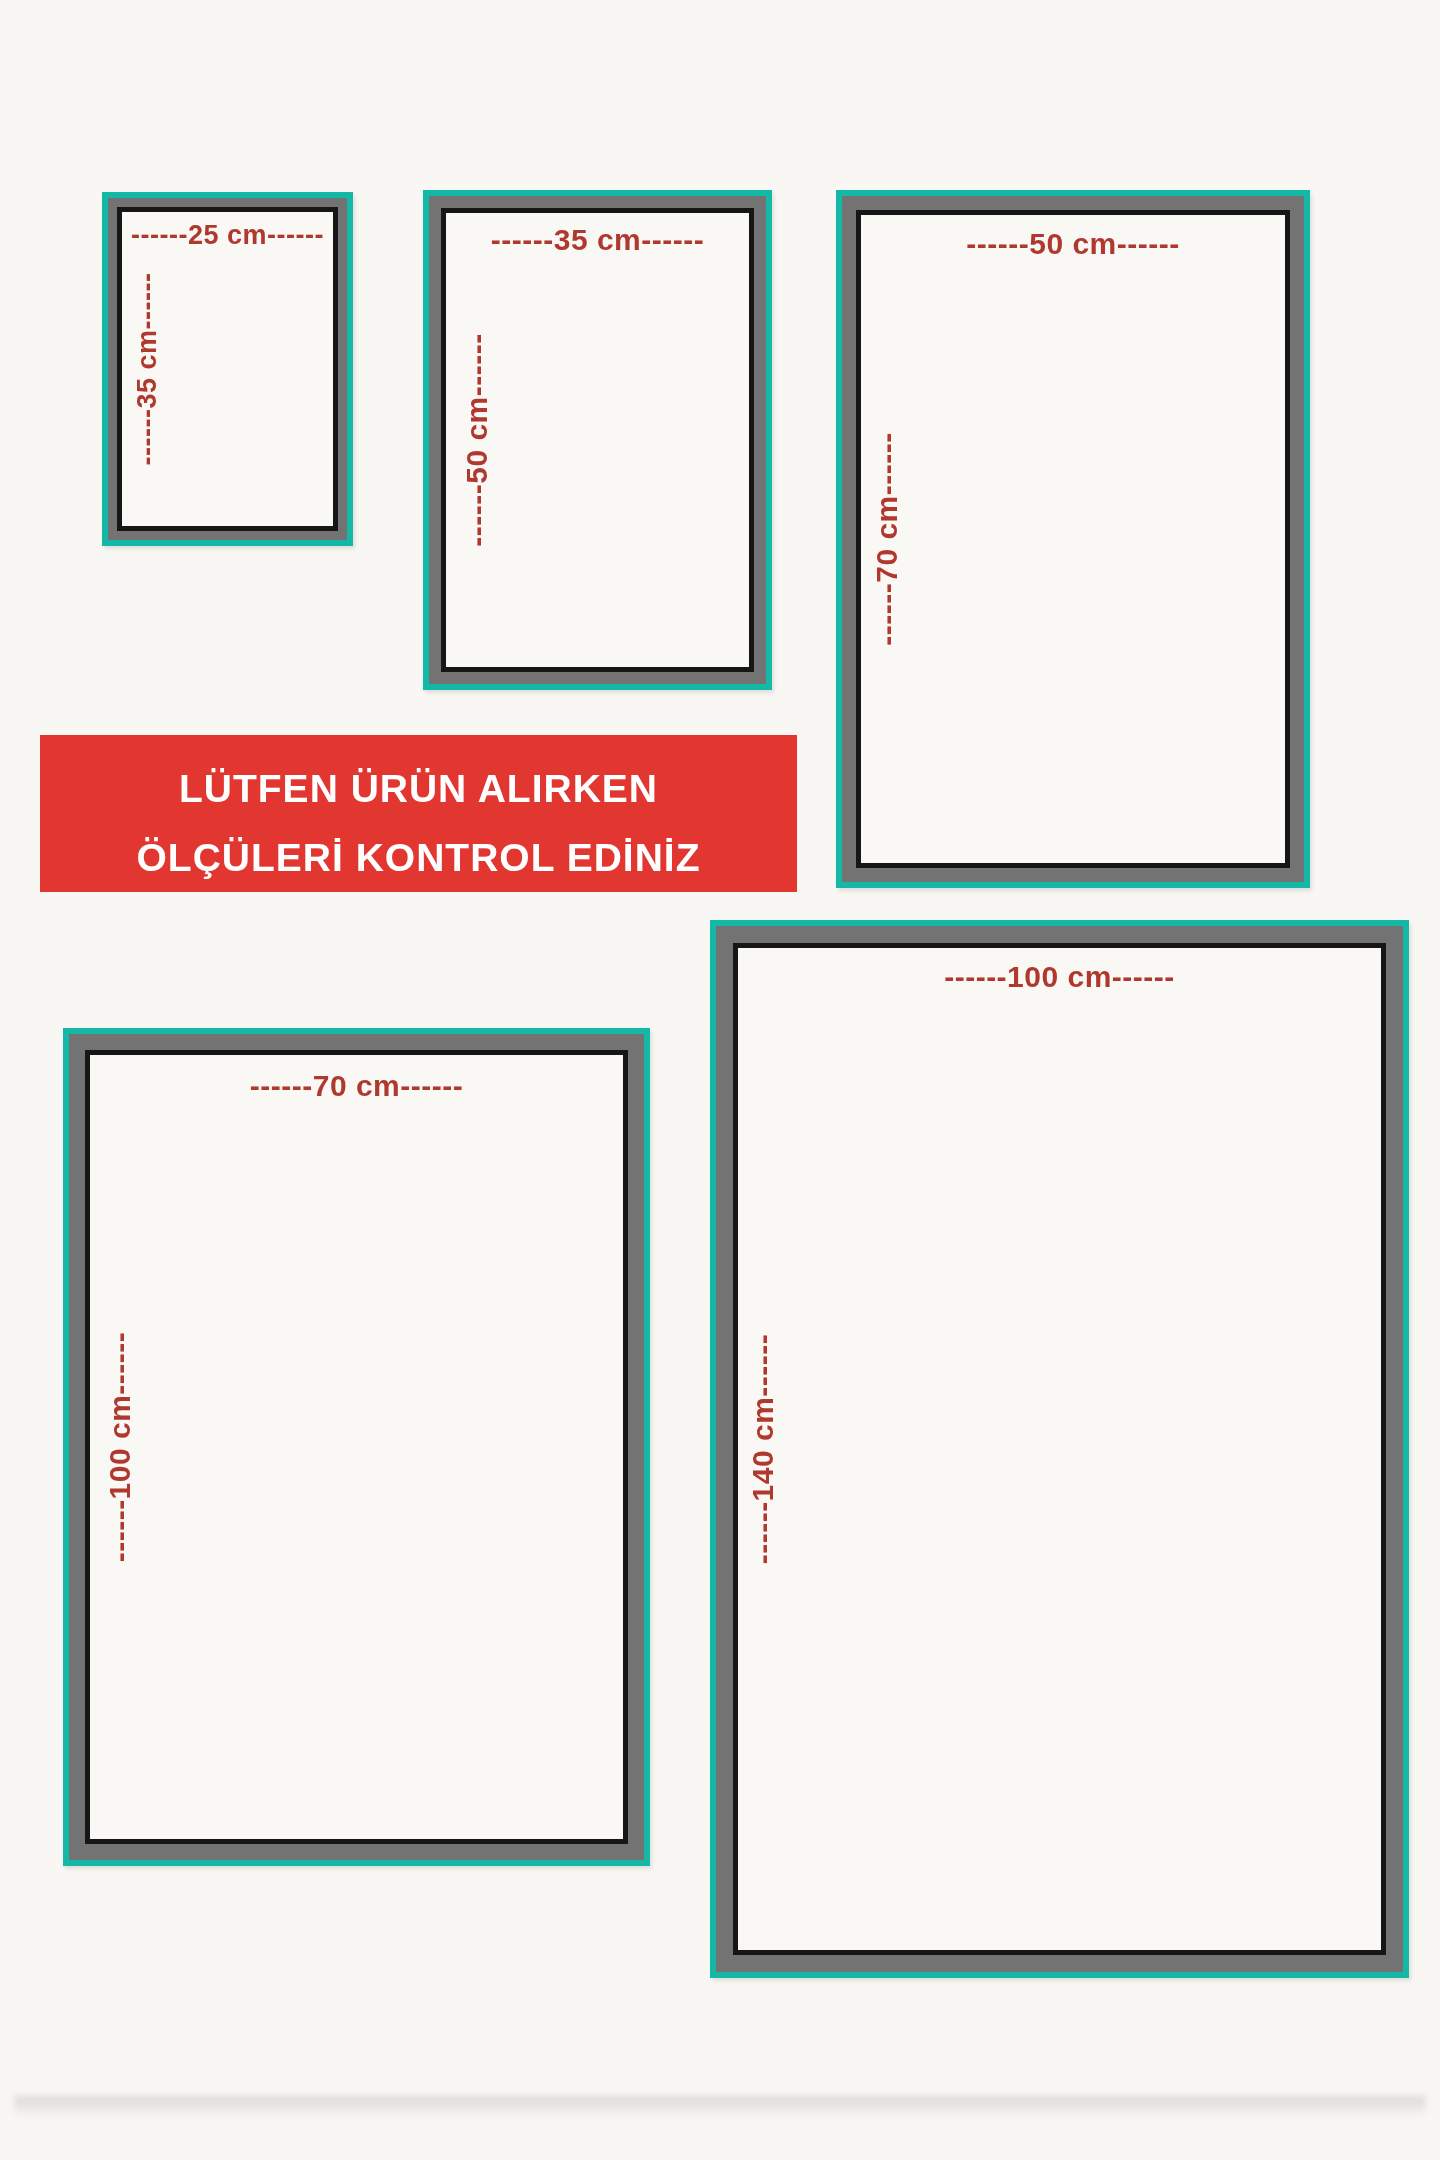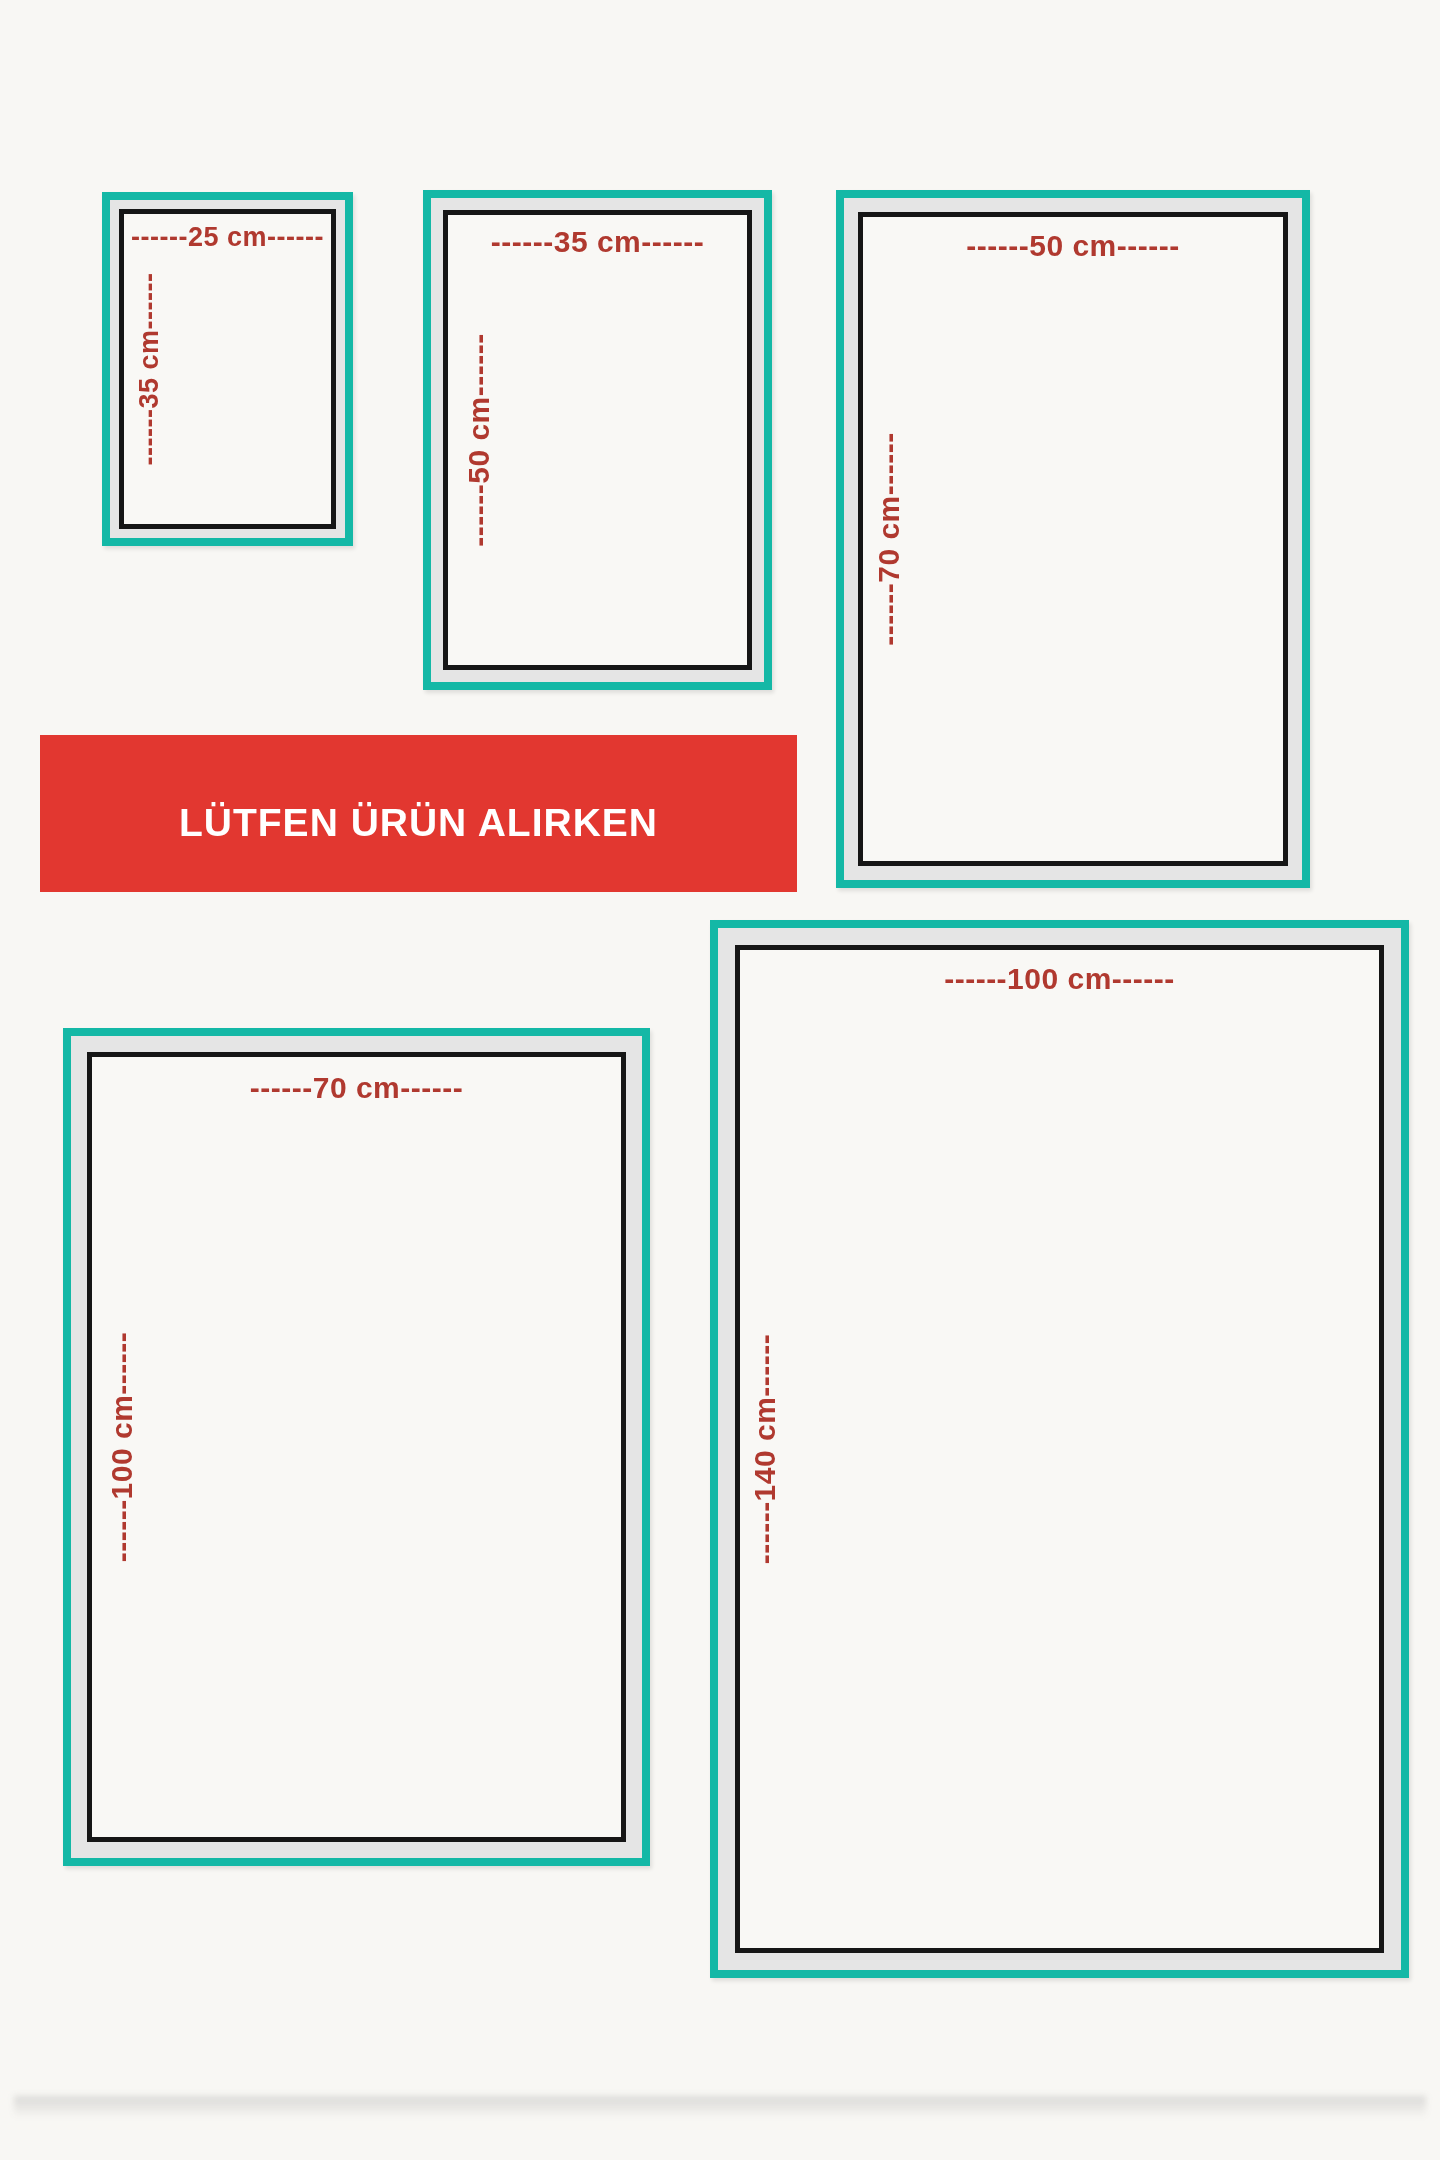--- a/index.html
+++ b/index.html
@@ -15,22 +15,22 @@
     overflow: hidden;
   }
   .sheet {
     position: absolute;
     inset: 0;
     background: #f8f7f4;
   }
   
   .sizebox {
     position: absolute;
-    background: #e5e5e5;
-    border: 8px solid #14b8a6;
+    background: #737373;
+    border: 6px solid #14b8a6;
     box-sizing: border-box;
     box-shadow: 2px 3px 4px rgba(0,0,0,0.10);
   }
   .sizebox .inner {
     position: absolute;
     border: 5px solid #161616;
     background: #f9f8f5;
     box-sizing: border-box;
   }
   .wlabel {
@@ -145,17 +145,18 @@
 
   <div class="sizebox box5">
     <div class="inner">
       <div class="wlabel">------100 cm------</div>
       <div class="hlabel">------140 cm------</div>
     </div>
   </div>
 
   <div class="banner">
     <div class="line">LÜTFEN ÜRÜN ALIRKEN</div>
+    <div class="line">ÖLÇÜLERİ KONTROL EDİNİZ</div>
   </div>
 
   <div class="page-edge-shadow"></div>
 
 </div>
 
 </body></html>

